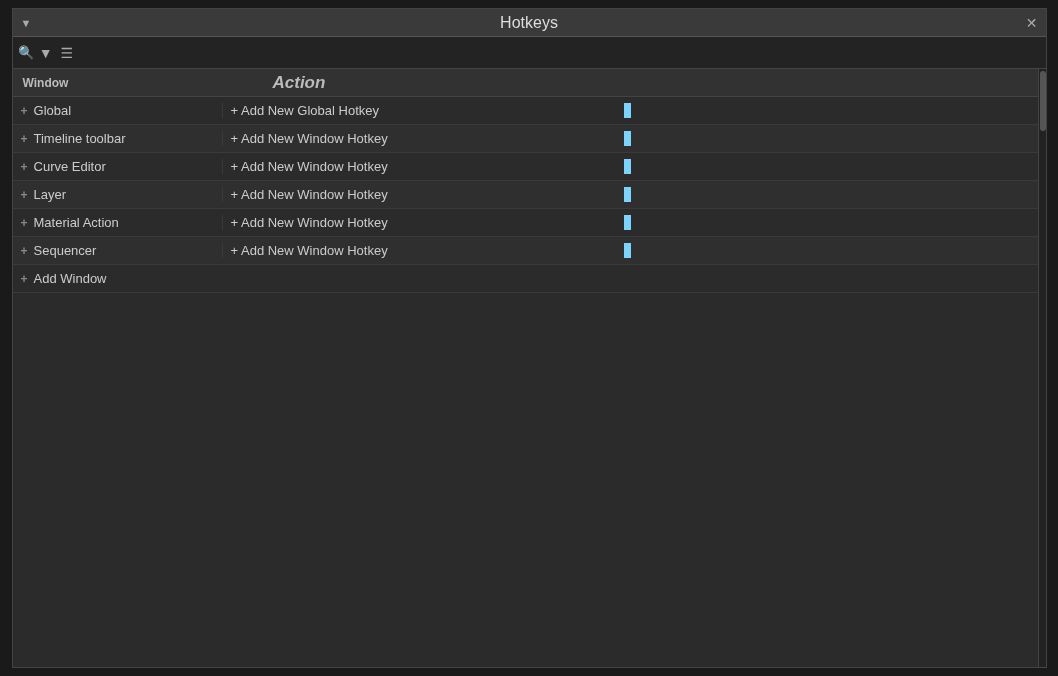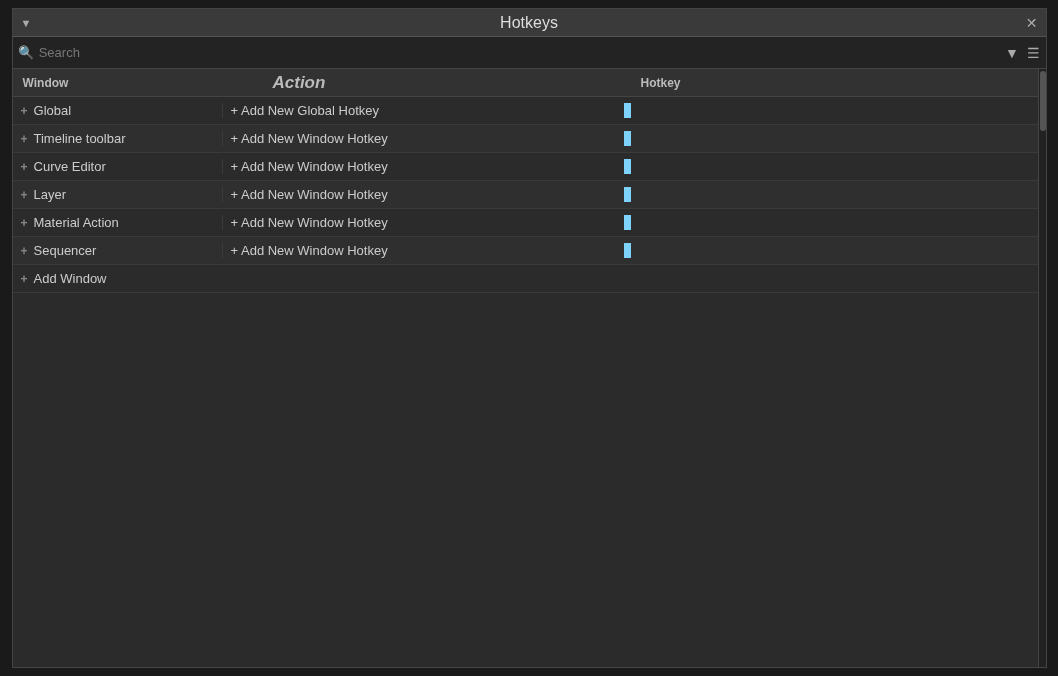--- a/index.html
+++ b/index.html
@@ -252,29 +252,27 @@
       <span class="dropdown-arrow">▼</span>
     </div>
     <span class="title-bar-text">Hotkeys</span>
     <div class="title-bar-right">
       <span class="close-btn">✕</span>
     </div>
   </div>
 
   <div class="search-bar">
     <span class="search-icon">🔍</span>
-    <input class="search-input" type="text" placeholder="Search" style="">
     <span class="filter-icon">▼</span>
     <span class="menu-icon">☰</span>
   </div>
 
   <div class="table-header">
     <div class="col-window">Window</div>
     <div class="col-action">Action</div>
-    <div class="col-hotkey">Hotkey</div>
   </div>
 
   <div class="table-body">
 
     <div class="table-row">
       <div class="cell-window">
         <span class="plus-icon">+</span>
         <span>Global</span>
       </div>
       <div class="cell-action">

